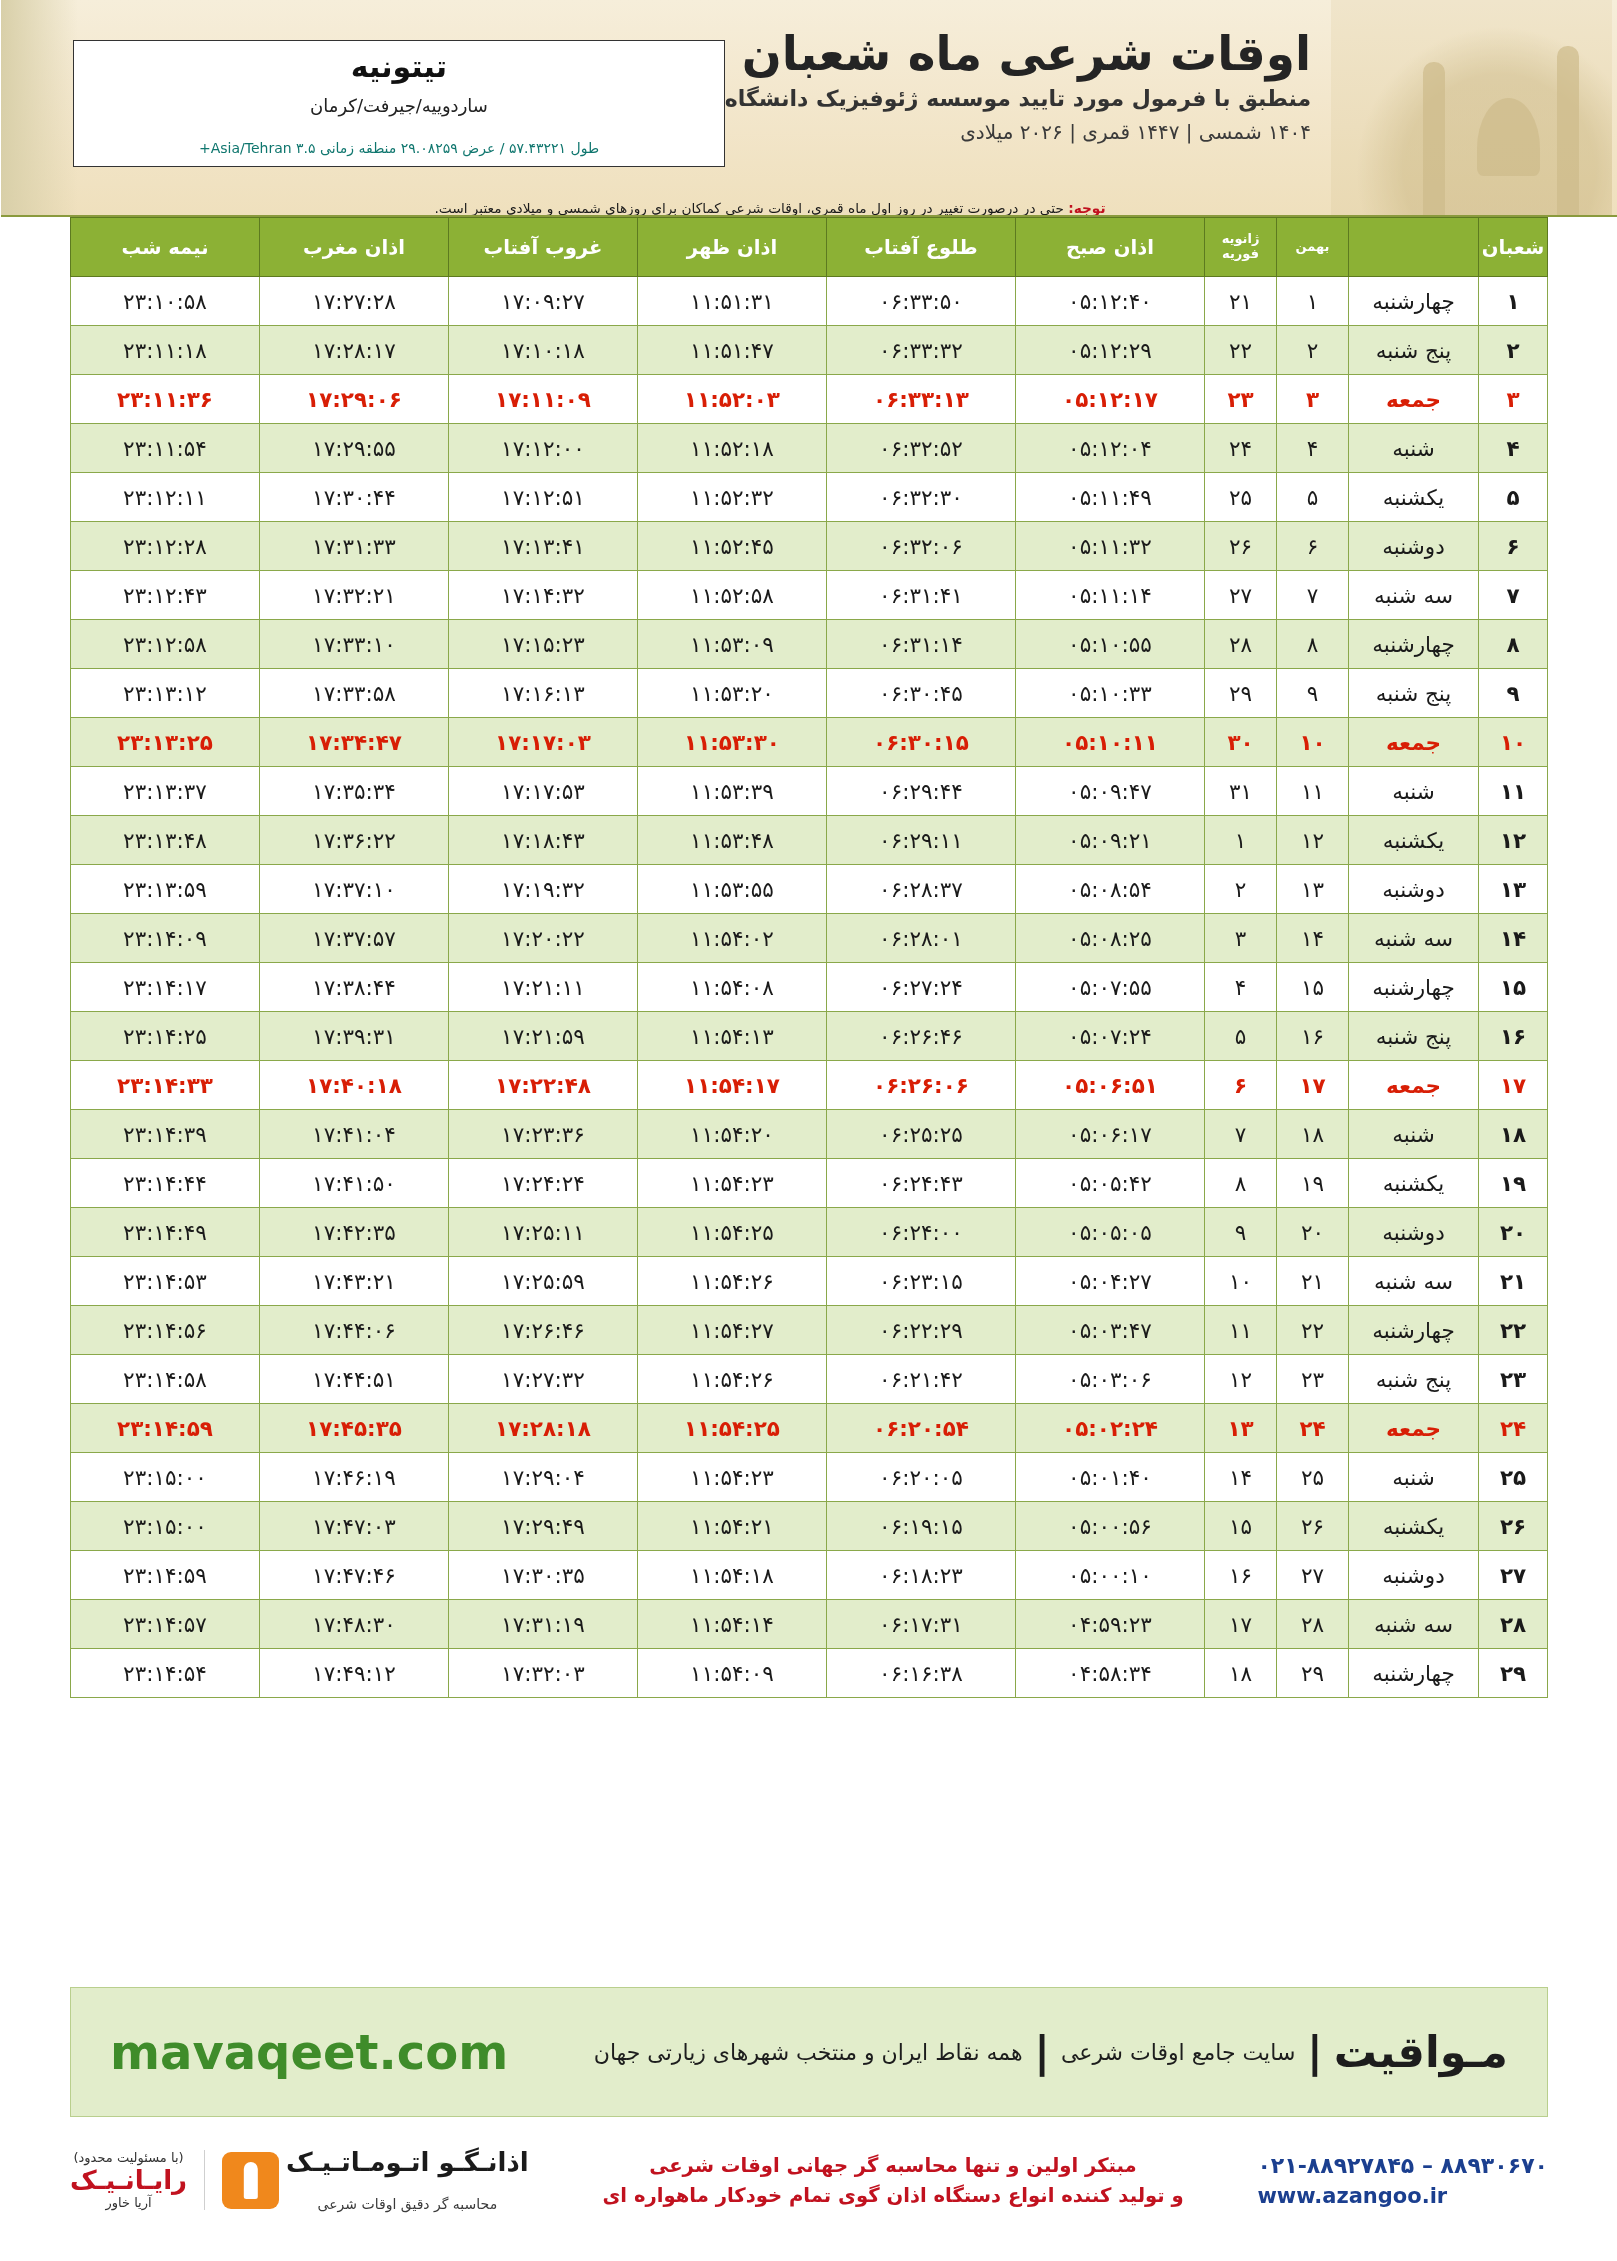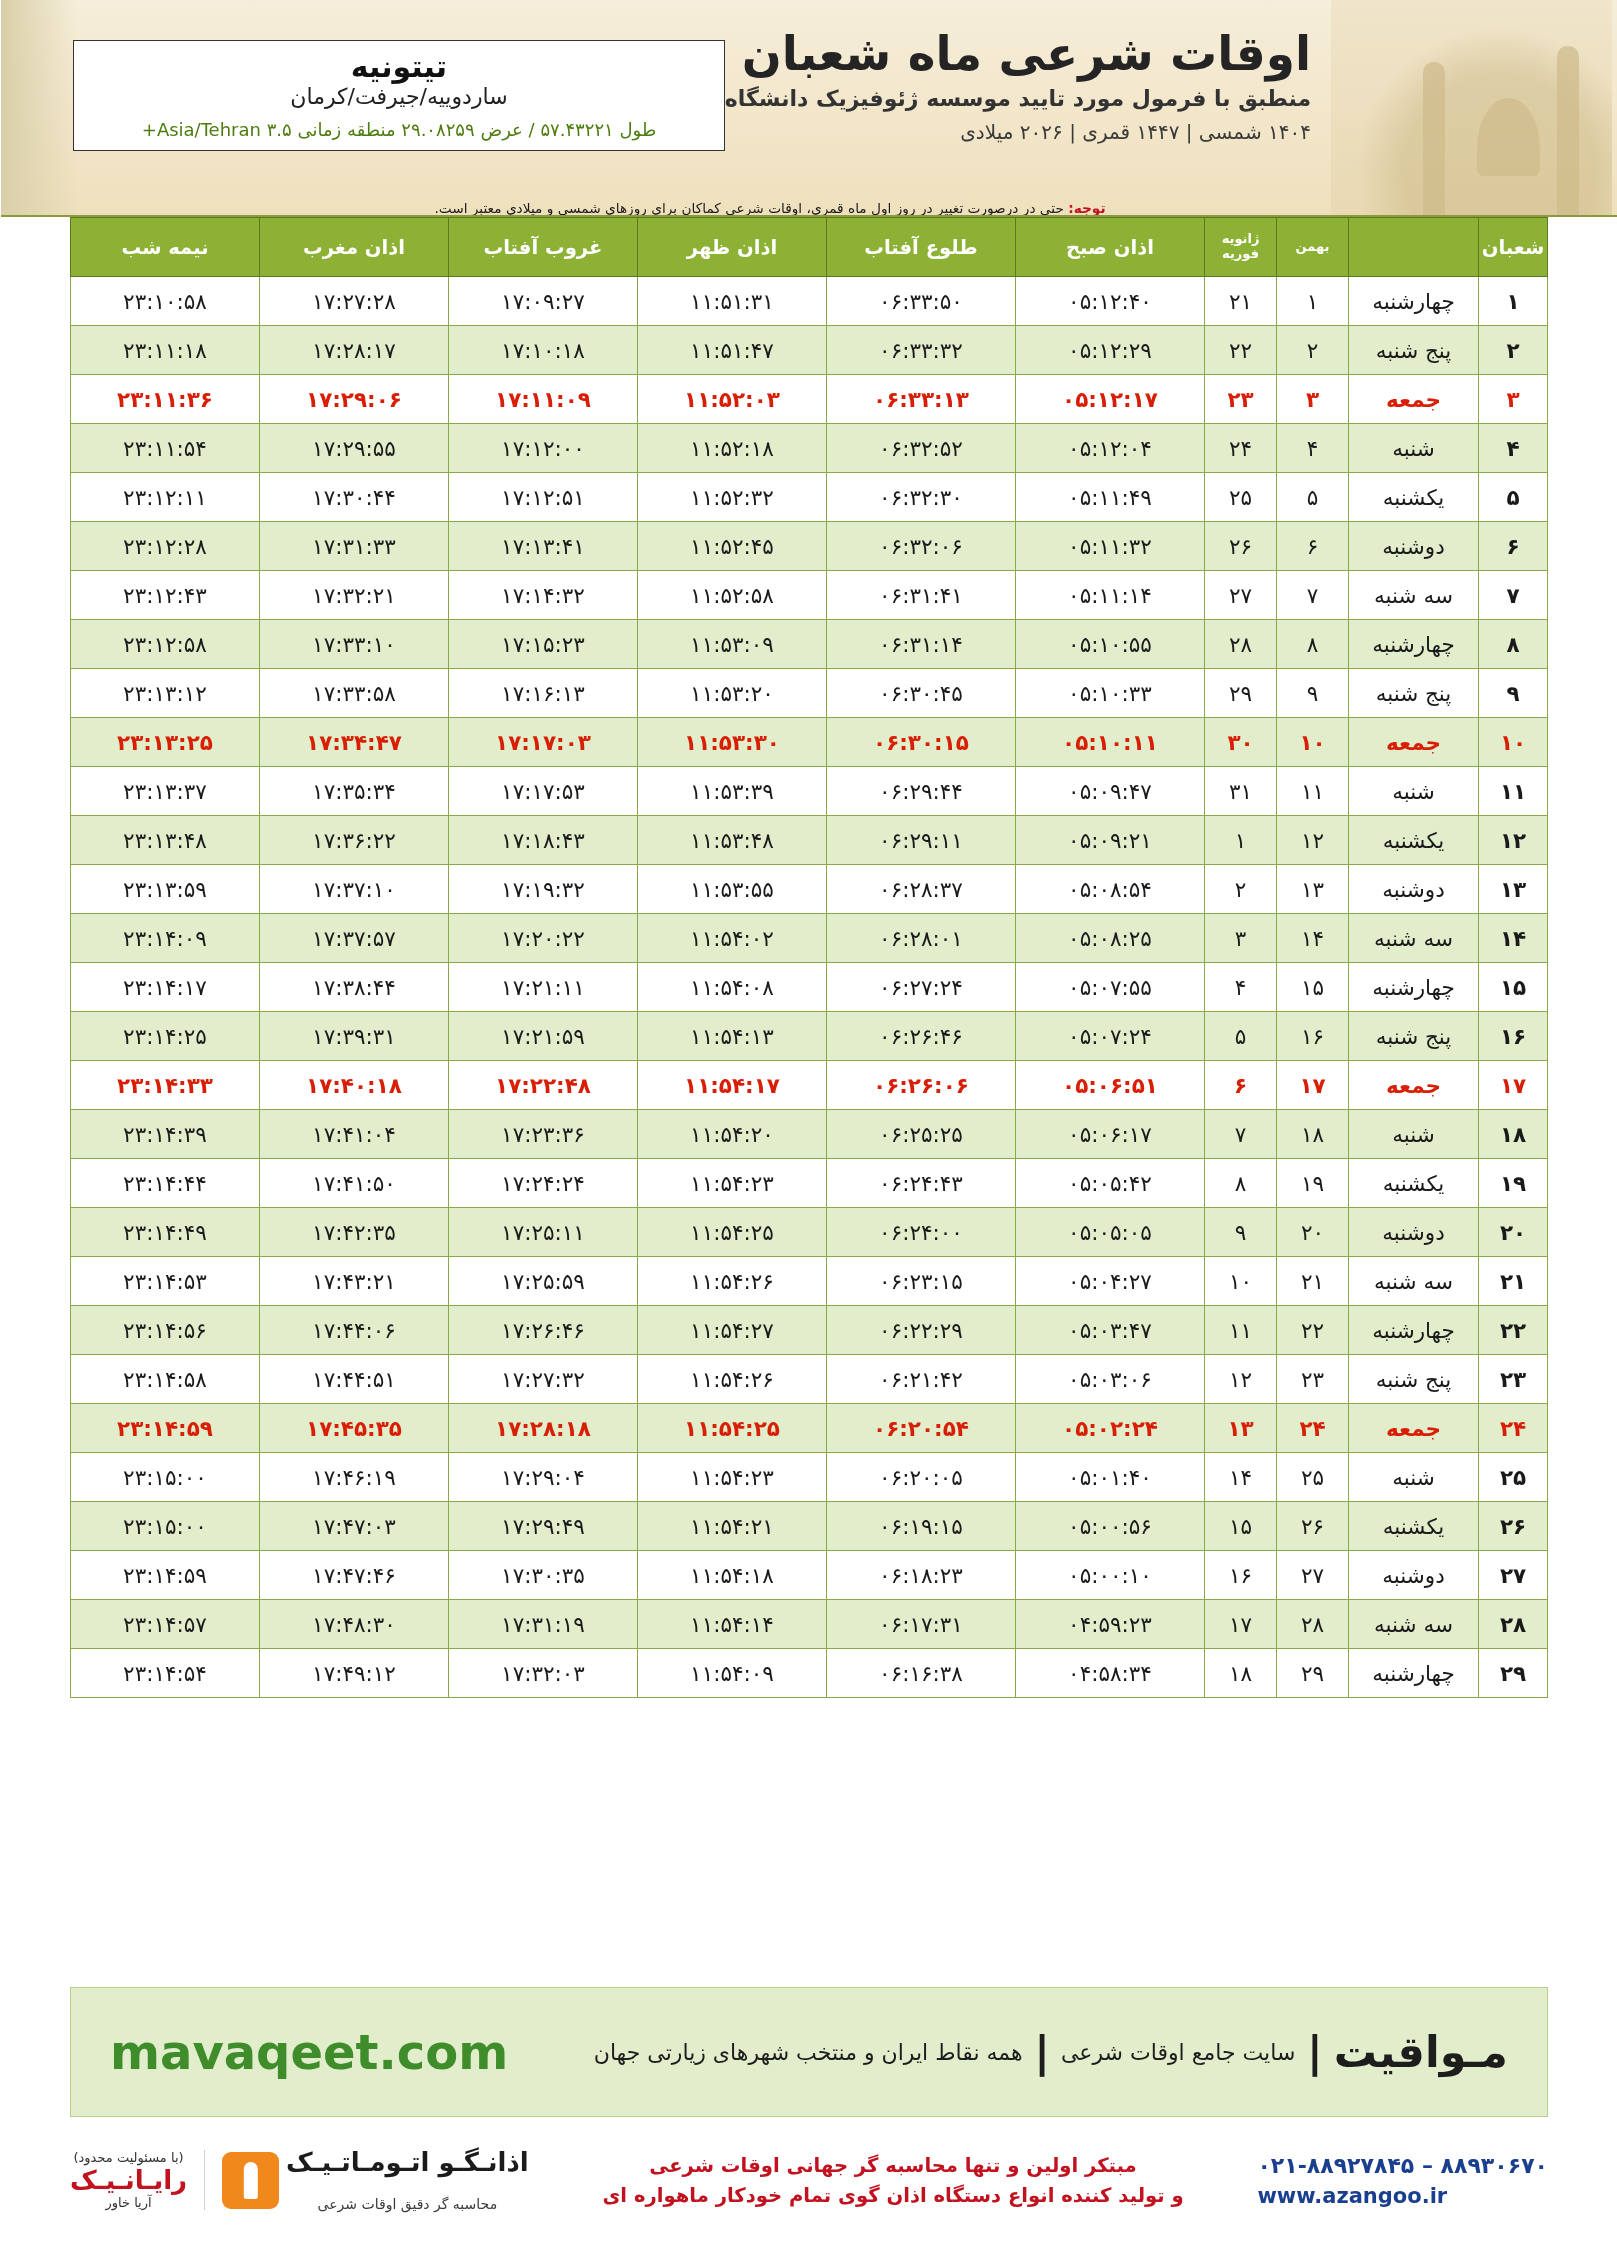--- a/index.html
+++ b/index.html
@@ -102,28 +102,28 @@
     padding: 9px 6.5px 10.4px 6.5px;
     box-sizing: border-box;
   }
   .city-name {
     font-size: 30px;
     font-weight: bold;
     color: #111;
     line-height: 1.1;
   }
   .city-region {
-    font-size: 22px;
-    margin-top: 1px;
+    font-size: 18px;
+    margin-top: 12px;
     color: #222;
   }
   .city-coords {
-    font-size: 18px;
-    margin-top: 10px;
-    color: #4d7c0f;
+    font-size: 14px;
+    margin-top: 24px;
+    color: #0f766e;
     direction: rtl;
   }
 
   .note-line {
     position: absolute;
     left: 0; right: 0;
     top: 200px;
     text-align: center;
     font-size: 13.7px;
     color: #1a1a1a;

